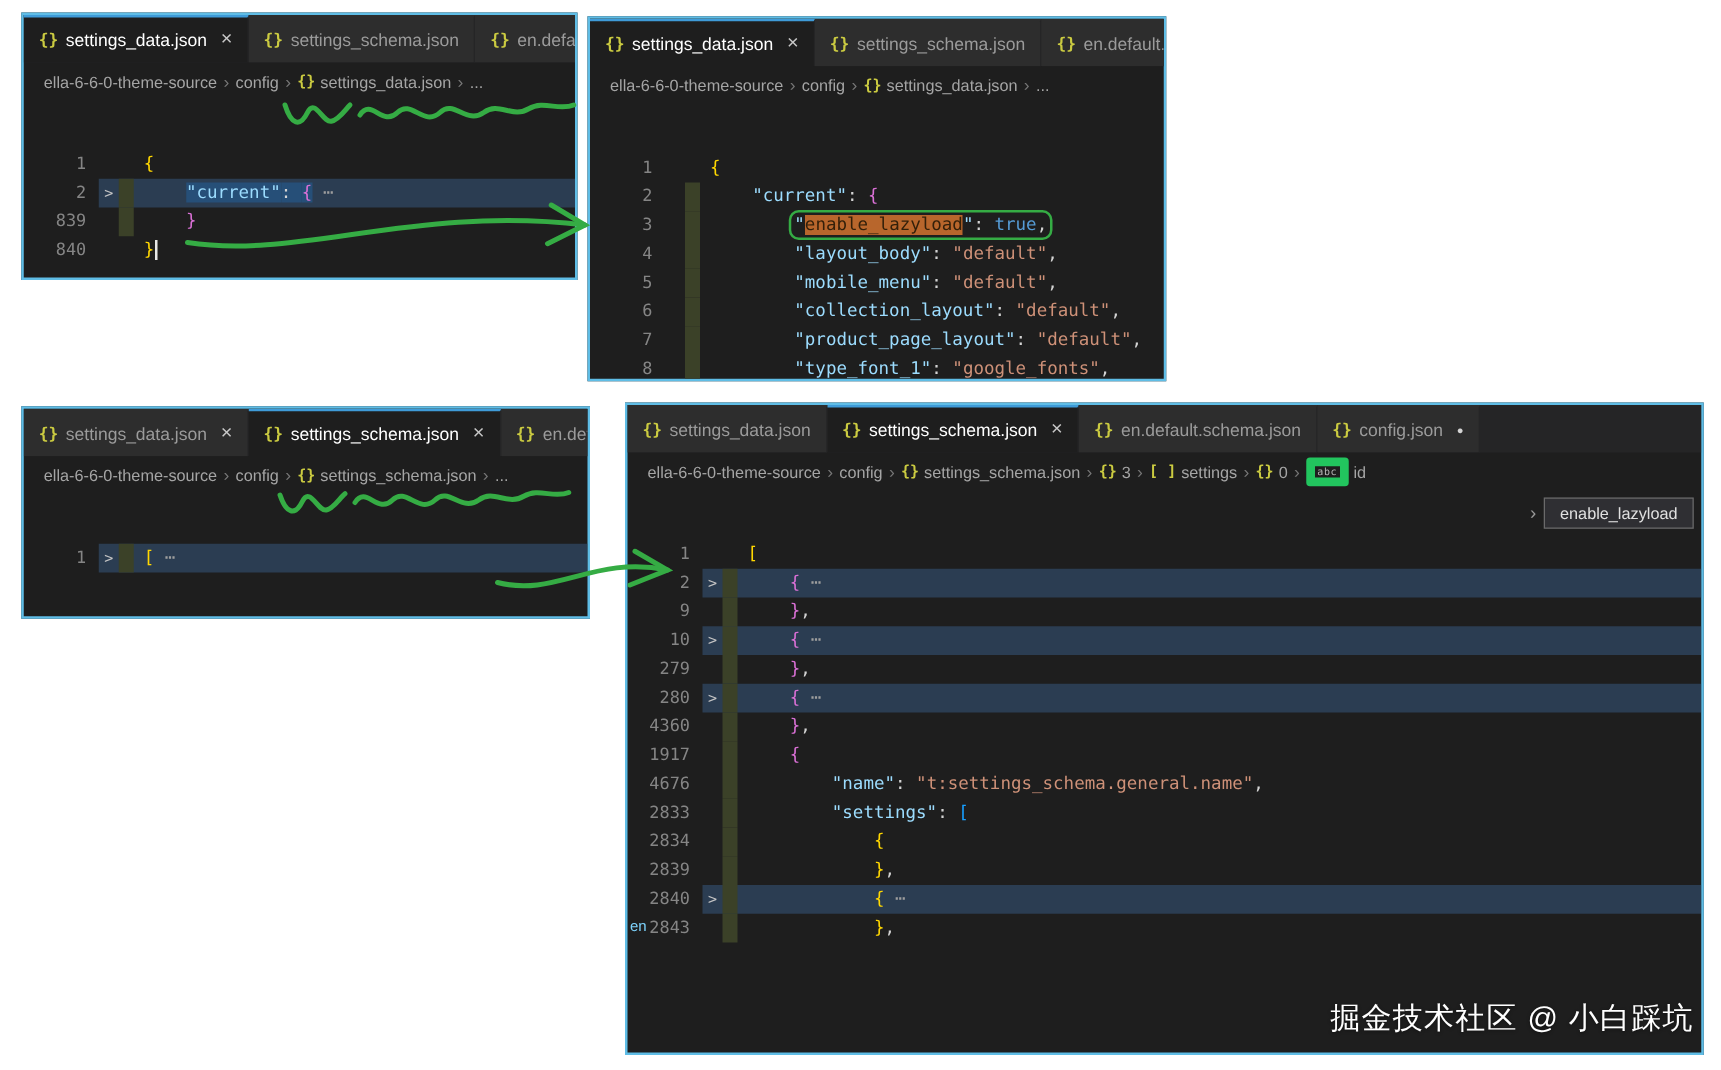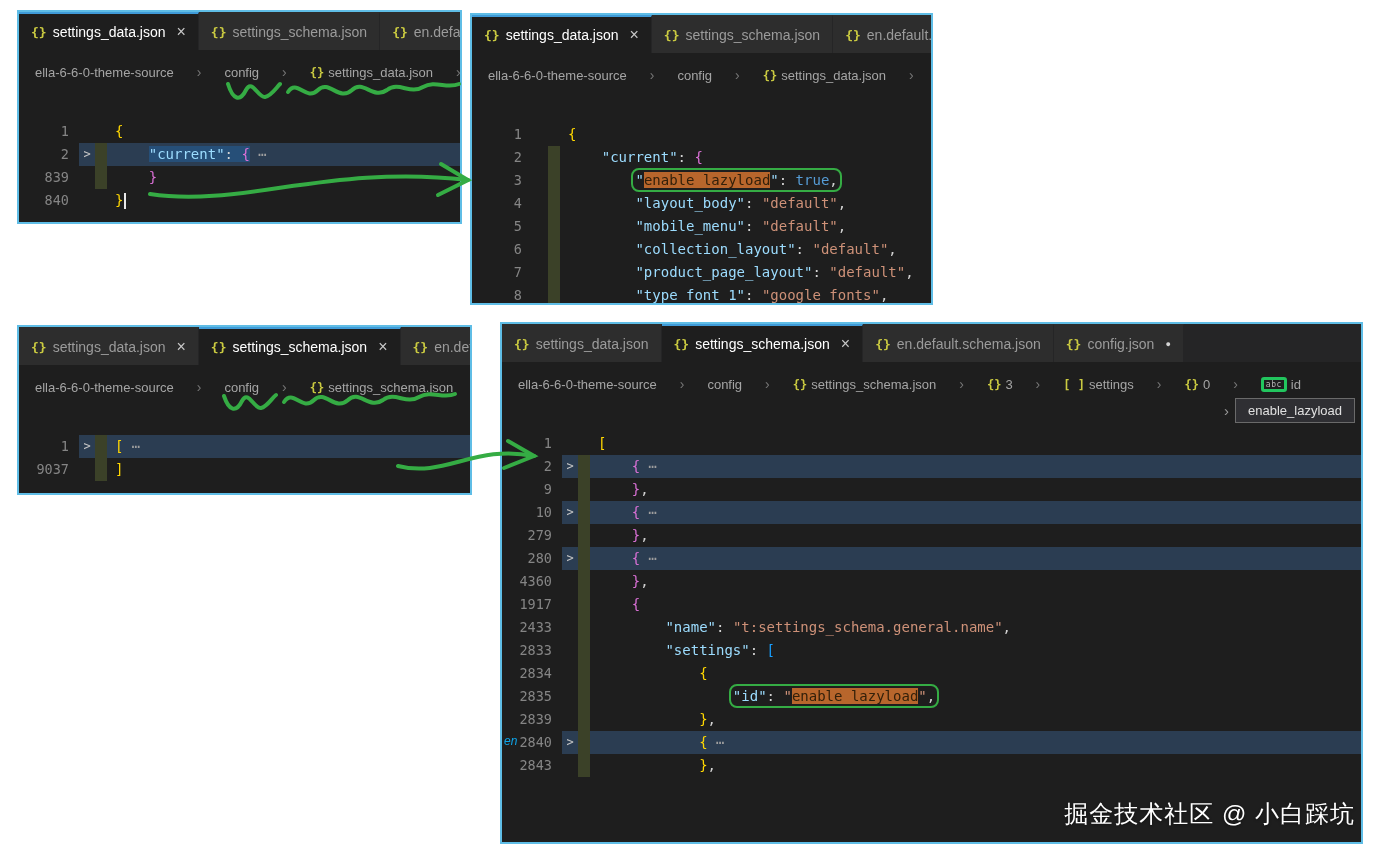--- a/index.html
+++ b/index.html
@@ -15,26 +15,26 @@
 
   .tabbar{flex:0 0 38px;height:38px;background:var(--tabbar-bg,#252526);display:flex;overflow:hidden}
   .tab{display:flex;align-items:center;gap:6px;padding:0 12px;background:var(--tab-inactive-bg,#2d2d2d);
        color:var(--tab-inactive-fg,#9b9b9b);font-size:14px;border-right:1px solid #252526;
        border-top:2px solid transparent;white-space:nowrap;flex:0 0 auto;cursor:pointer}
   .tab.active{background:#1e1e1e;color:#ffffff;border-top-color:var(--tab-accent,#3f9bd8)}
   .ticon{color:var(--icon-json,#cbcb41);font-weight:bold;font-size:13px;font-family:"DejaVu Sans Mono",monospace}
   .close{color:#c8c8c8;font-size:16px;margin-left:5px;line-height:1}
   .dirty{color:#d4d4d4;font-size:9px;margin-left:5px}
 
-  .breadcrumb{flex:0 0 30px;height:30px;display:flex;align-items:flex-end;padding-left:16px;gap:19px;
+  .breadcrumb{flex:0 0 30px;height:30px;display:flex;align-items:center;padding-left:16px;gap:1px;
               color:var(--breadcrumb-fg,#a5a5a5);font-size:13px;white-space:nowrap;overflow:hidden}
   .bsep{color:#767676;margin:0 4px;font-size:14px}
   .bitem{display:flex;align-items:center;gap:4px}
   .bicon{color:var(--icon-json,#cbcb41);font-family:"DejaVu Sans Mono",monospace;font-size:12px;font-weight:bold}
-  .bicon.abc{color:#b5b5b5;border:3px solid #22c55e;border-radius:3px;font-size:8px;padding:0 2px;
+  .bicon.abc{color:#b5b5b5;border:7px solid #22c55e;border-radius:3px;font-size:8px;padding:0 2px;
              font-weight:normal;letter-spacing:.5px}
 
   .codearea{flex:1;padding-top:40px;font-family:"DejaVu Sans Mono",monospace;font-size:14px;
             overflow:hidden;position:relative}
   .crow{display:flex;height:23px;line-height:23px;align-items:stretch}
   .ln{flex:0 0 60px;text-align:right;padding-right:10px;color:var(--ln,#858585);font-size:13.5px}
   .fold{flex:0 0 16px;color:#c5c5c5;font-size:12px;text-align:center}
   .rest{flex:1;display:flex;align-items:stretch;min-width:0}
   .crow.hl .rest{background:var(--rowhl,#2b3d52)}
   .git{flex:0 0 12px}
@@ -45,21 +45,21 @@
   .tk-punc{color:var(--punc,#d4d4d4)} .tk-ell{color:var(--ell,#9e9e9e)}
   .mk-orange{background:var(--orange-bg,#b8662c);color:var(--orange-fg,#33200a)}
   .mk-sel{background:var(--sel,#264f78)}
   .gbox{outline:2px solid var(--annot,#35ac44);outline-offset:2px;border-radius:4px}
   .cursor{display:inline-block;width:2px;height:16px;background:#e8e8e8;vertical-align:middle;margin-left:1px}
 
   .peek{position:absolute;top:74px;right:6px;display:flex;align-items:center;gap:6px}
   .peek-chevron{color:#9a9a9a;font-size:15px}
   .peek-box{border:1px solid #6a6a6a;background:#2f2f33;color:#e0e0e0;font-size:13px;
             padding:4px 12px;min-width:118px}
-  .fragment{position:absolute;left:2px;top:410px;color:#0ea5e9;font-size:12px;font-style:italic}
+  .fragment{position:absolute;left:2px;top:410px;color:#7dd3fc;font-size:12px;}
 
   .annot-svg{position:absolute;left:0;top:0;z-index:60;pointer-events:none}
   .annot-svg path{stroke:var(--annot,#35ac44);stroke-width:4;fill:none;stroke-linecap:round}
 
   .watermark{position:absolute;right:22px;top:798px;color:#ffffff;font-size:24px;font-weight:normal;
              z-index:70;letter-spacing:1px;text-shadow:0 1px 3px rgba(0,0,0,.45)}
 </style>
 </head>
 <body>
 
@@ -270,28 +270,20 @@
     </div>
     <div class="codearea">
       <div class="crow hl">
         <span class="ln">1</span>
         <span class="rest">
           <span class="fold">&gt;</span>
           <span class="git on"></span>
           <span class="codetext"><span class="tk tk-b1">[</span><span class="tk tk-ell"> ⋯</span></span>
         </span>
       </div>
-      <div class="crow">
-        <span class="ln">9037</span>
-        <span class="rest">
-          <span class="fold"></span>
-          <span class="git on"></span>
-          <span class="codetext"><span class="tk tk-b1">]</span></span>
-        </span>
-      </div>
     </div>
   </div>
 <div class="panel p-br">
     <div class="tabbar">
       <div class="tab">
         <span class="ticon">{}</span>
         <span class="tlabel">settings_data.json</span>
       </div>
       <div class="tab active">
         <span class="ticon">{}</span>
@@ -401,49 +393,41 @@
       </div>
       <div class="crow">
         <span class="ln">1917</span>
         <span class="rest">
           <span class="fold"></span>
           <span class="git on"></span>
           <span class="codetext"><span class="ws">    </span><span class="tk tk-b2">{</span></span>
         </span>
       </div>
       <div class="crow">
-        <span class="ln">2433</span>
+        <span class="ln">4676</span>
         <span class="rest">
           <span class="fold"></span>
           <span class="git on"></span>
           <span class="codetext"><span class="ws">        </span><span class="tk tk-key">"name"</span><span class="tk tk-punc">: </span><span class="tk tk-str">"t:settings_schema.general.name"</span><span class="tk tk-punc">,</span></span>
         </span>
       </div>
       <div class="crow">
         <span class="ln">2833</span>
         <span class="rest">
           <span class="fold"></span>
           <span class="git on"></span>
           <span class="codetext"><span class="ws">        </span><span class="tk tk-key">"settings"</span><span class="tk tk-punc">: </span><span class="tk tk-b3">[</span></span>
         </span>
       </div>
       <div class="crow">
         <span class="ln">2834</span>
         <span class="rest">
           <span class="fold"></span>
           <span class="git on"></span>
           <span class="codetext"><span class="ws">            </span><span class="tk tk-b1">{</span></span>
-        </span>
-      </div>
-      <div class="crow">
-        <span class="ln">2835</span>
-        <span class="rest">
-          <span class="fold"></span>
-          <span class="git on"></span>
-          <span class="codetext"><span class="ws">                </span><span class="gbox"><span class="tk tk-key">"id"</span><span class="tk tk-punc">: </span><span class="tk tk-str">"</span><span class="tk tk-str mk-orange">enable_lazyload</span><span class="tk tk-str">"</span><span class="tk tk-punc">,</span></span></span>
         </span>
       </div>
       <div class="crow">
         <span class="ln">2839</span>
         <span class="rest">
           <span class="fold"></span>
           <span class="git on"></span>
           <span class="codetext"><span class="ws">            </span><span class="tk tk-b1">}</span><span class="tk tk-punc">,</span></span>
         </span>
       </div>

